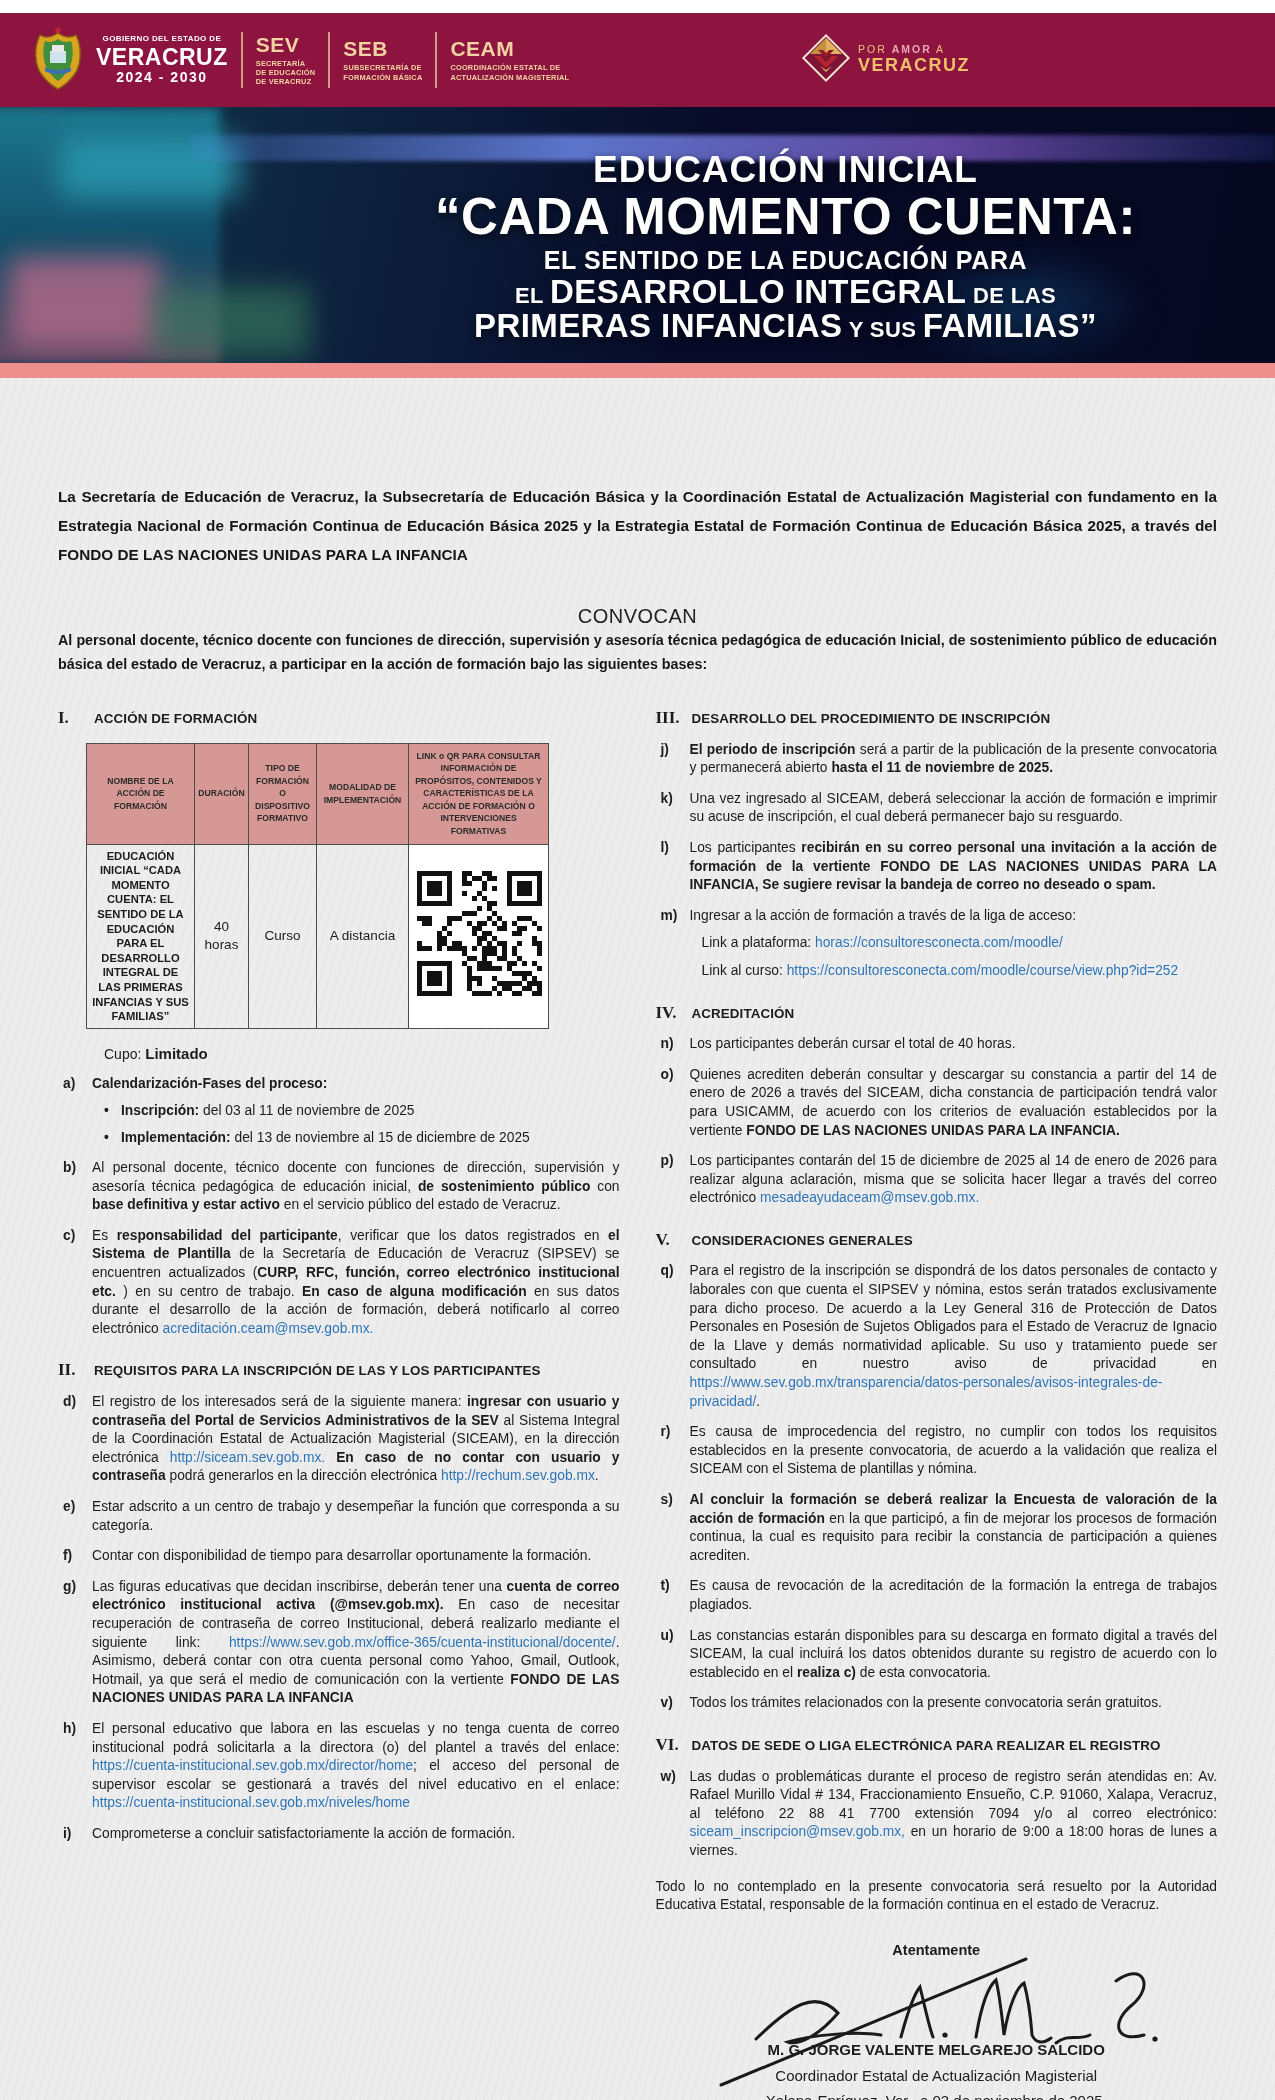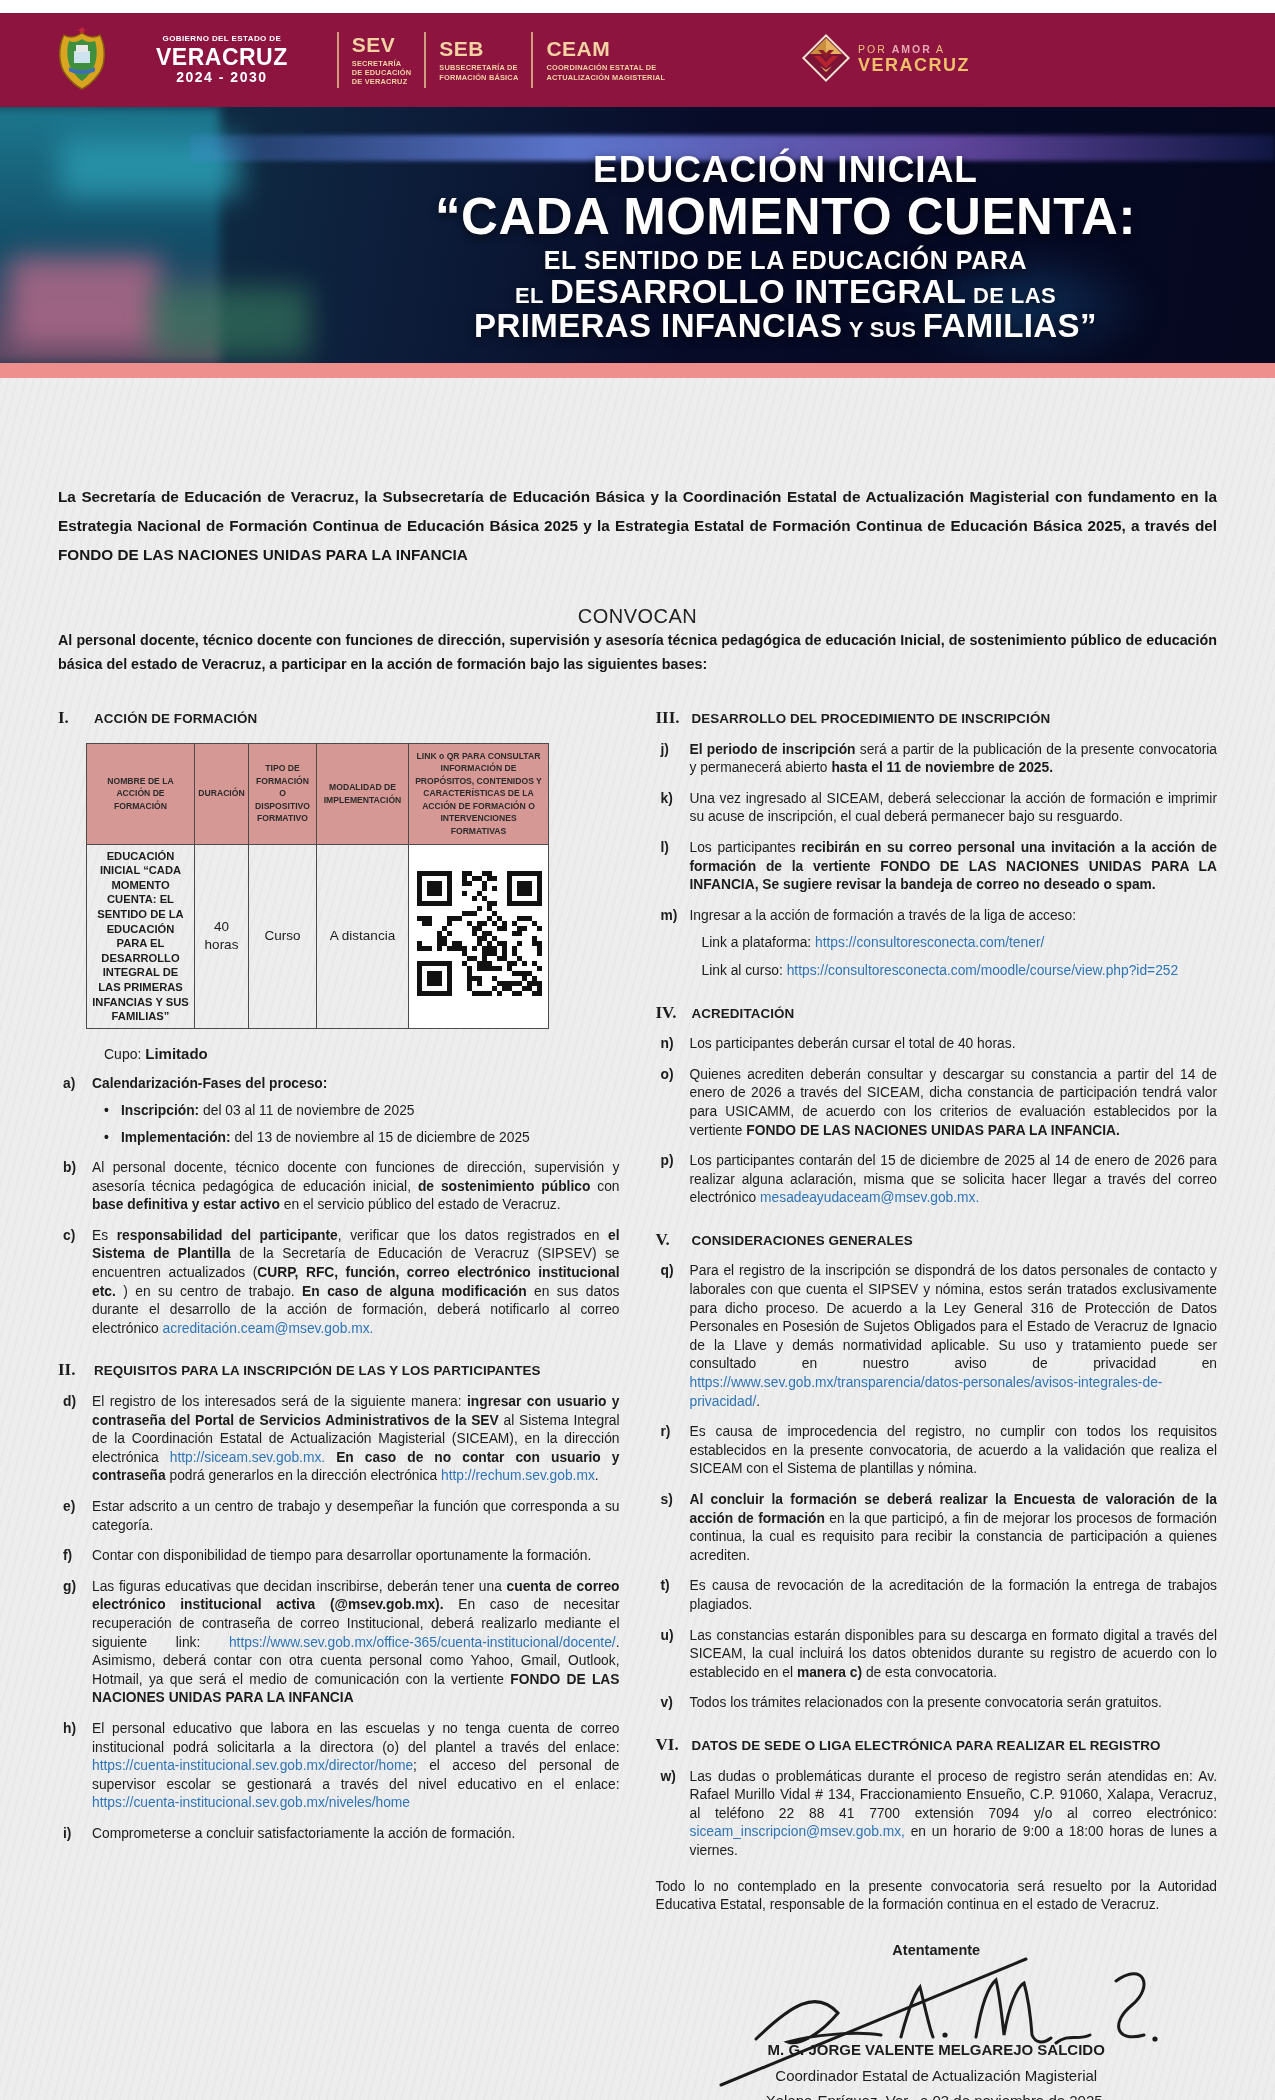--- a/index.html
+++ b/index.html
@@ -1,20 +1,20 @@
 <!DOCTYPE html>
 <html lang="es"><head>
 <meta charset="utf-8">
 <style>
   html,body{margin:0;padding:0;background:#ffffff;}
   .page{position:relative;width:1275px;height:2100px;background:#ffffff;overflow:hidden;
         font-family:"Liberation Sans",sans-serif;color:#1f1f1f;}
   
   .topstrip{height:13px;background:#ffffff;}
-  .band{position:relative;height:94px;background:#8e1440;display:flex;align-items:center;padding-left:56px;box-sizing:border-box;gap:36px;}
+  .band{position:relative;height:94px;background:#8e1440;display:flex;align-items:center;padding-left:32px;box-sizing:border-box;}
   .coat{flex:none;margin-right:12px;}
   .gob{flex:none;text-align:center;color:#fff;line-height:1.05;}
   .gob .g1{font-size:8px;font-weight:bold;letter-spacing:.4px;}
   .gob .g2{font-size:23px;font-weight:bold;letter-spacing:.5px;margin-top:1px;}
   .gob .g3{font-size:14px;font-weight:bold;letter-spacing:1.5px;margin-top:1px;}
   .vsep{flex:none;width:2px;height:56px;background:#d9b687;opacity:.85;margin:0 13px;}
   .org{flex:none;color:#f2d2a2;line-height:1.0;max-width:150px;}
   .org .abbr{font-size:21px;font-weight:bold;letter-spacing:.5px;}
   .org .nm{font-size:7.4px;font-weight:bold;margin-top:4px;line-height:1.25;letter-spacing:.2px;}
   .bandspacer{flex:1 1 auto;}
@@ -534,21 +534,21 @@
             <span class="body"><span>Una vez ingresado al SICEAM, deberá seleccionar la acción de formación e imprimir su acuse de inscripción, el cual deberá permanecer bajo su resguardo.</span></span>
           </div>
           <div class="item">
             <span class="lbl">l)</span>
             <span class="body"><span>Los participantes </span><span class="b">recibirán en su correo personal una invitación a la acción de formación de la vertiente FONDO DE LAS NACIONES UNIDAS PARA LA INFANCIA, Se sugiere revisar la bandeja de correo no deseado o spam.</span></span>
           </div>
           <div class="item">
             <span class="lbl">m)</span>
             <span class="body"><span>Ingresar a la acción de formación a través de la liga de acceso:</span></span>
           </div>
-          <div class="linkline"><span>Link a plataforma: </span><a class="lnk">https://consultoresconecta.com/tener/</a></div>
+          <div class="linkline"><span>Link a plataforma: </span><a class="lnk">horas://consultoresconecta.com/moodle/</a></div>
           <div class="linkline"><span>Link al curso: </span><a class="lnk">https://consultoresconecta.com/moodle/course/view.php?id=252</a></div>
           <div class="sec">
             <span class="num">IV.</span>
             <span class="txt">ACREDITACIÓN</span>
           </div>
           <div class="item">
             <span class="lbl">n)</span>
             <span class="body"><span>Los participantes deberán cursar el total de 40 horas.</span></span>
           </div>
           <div class="item">
@@ -574,21 +574,21 @@
           <div class="item">
             <span class="lbl">s)</span>
             <span class="body"><span class="b">Al concluir la formación se deberá realizar la Encuesta de valoración de la acción de formación</span><span> en la que participó, a fin de mejorar los procesos de formación continua, la cual es  requisito para recibir la constancia de participación a quienes acrediten.</span></span>
           </div>
           <div class="item">
             <span class="lbl">t)</span>
             <span class="body"><span>Es causa de revocación de la acreditación de la formación la entrega de trabajos plagiados.</span></span>
           </div>
           <div class="item">
             <span class="lbl">u)</span>
-            <span class="body"><span>Las constancias estarán disponibles para su descarga en formato digital a través del SICEAM, la cual incluirá los datos obtenidos durante su registro de acuerdo con lo establecido en el </span><span class="b">manera c)</span><span> de esta convocatoria.</span></span>
+            <span class="body"><span>Las constancias estarán disponibles para su descarga en formato digital a través del SICEAM, la cual incluirá los datos obtenidos durante su registro de acuerdo con lo establecido en el </span><span class="b">realiza c)</span><span> de esta convocatoria.</span></span>
           </div>
           <div class="item">
             <span class="lbl">v)</span>
             <span class="body"><span>Todos los trámites relacionados con la presente convocatoria serán gratuitos.</span></span>
           </div>
           <div class="sec">
             <span class="num">VI.</span>
             <span class="txt">DATOS DE SEDE O LIGA ELECTRÓNICA PARA REALIZAR EL REGISTRO</span>
           </div>
           <div class="item">

